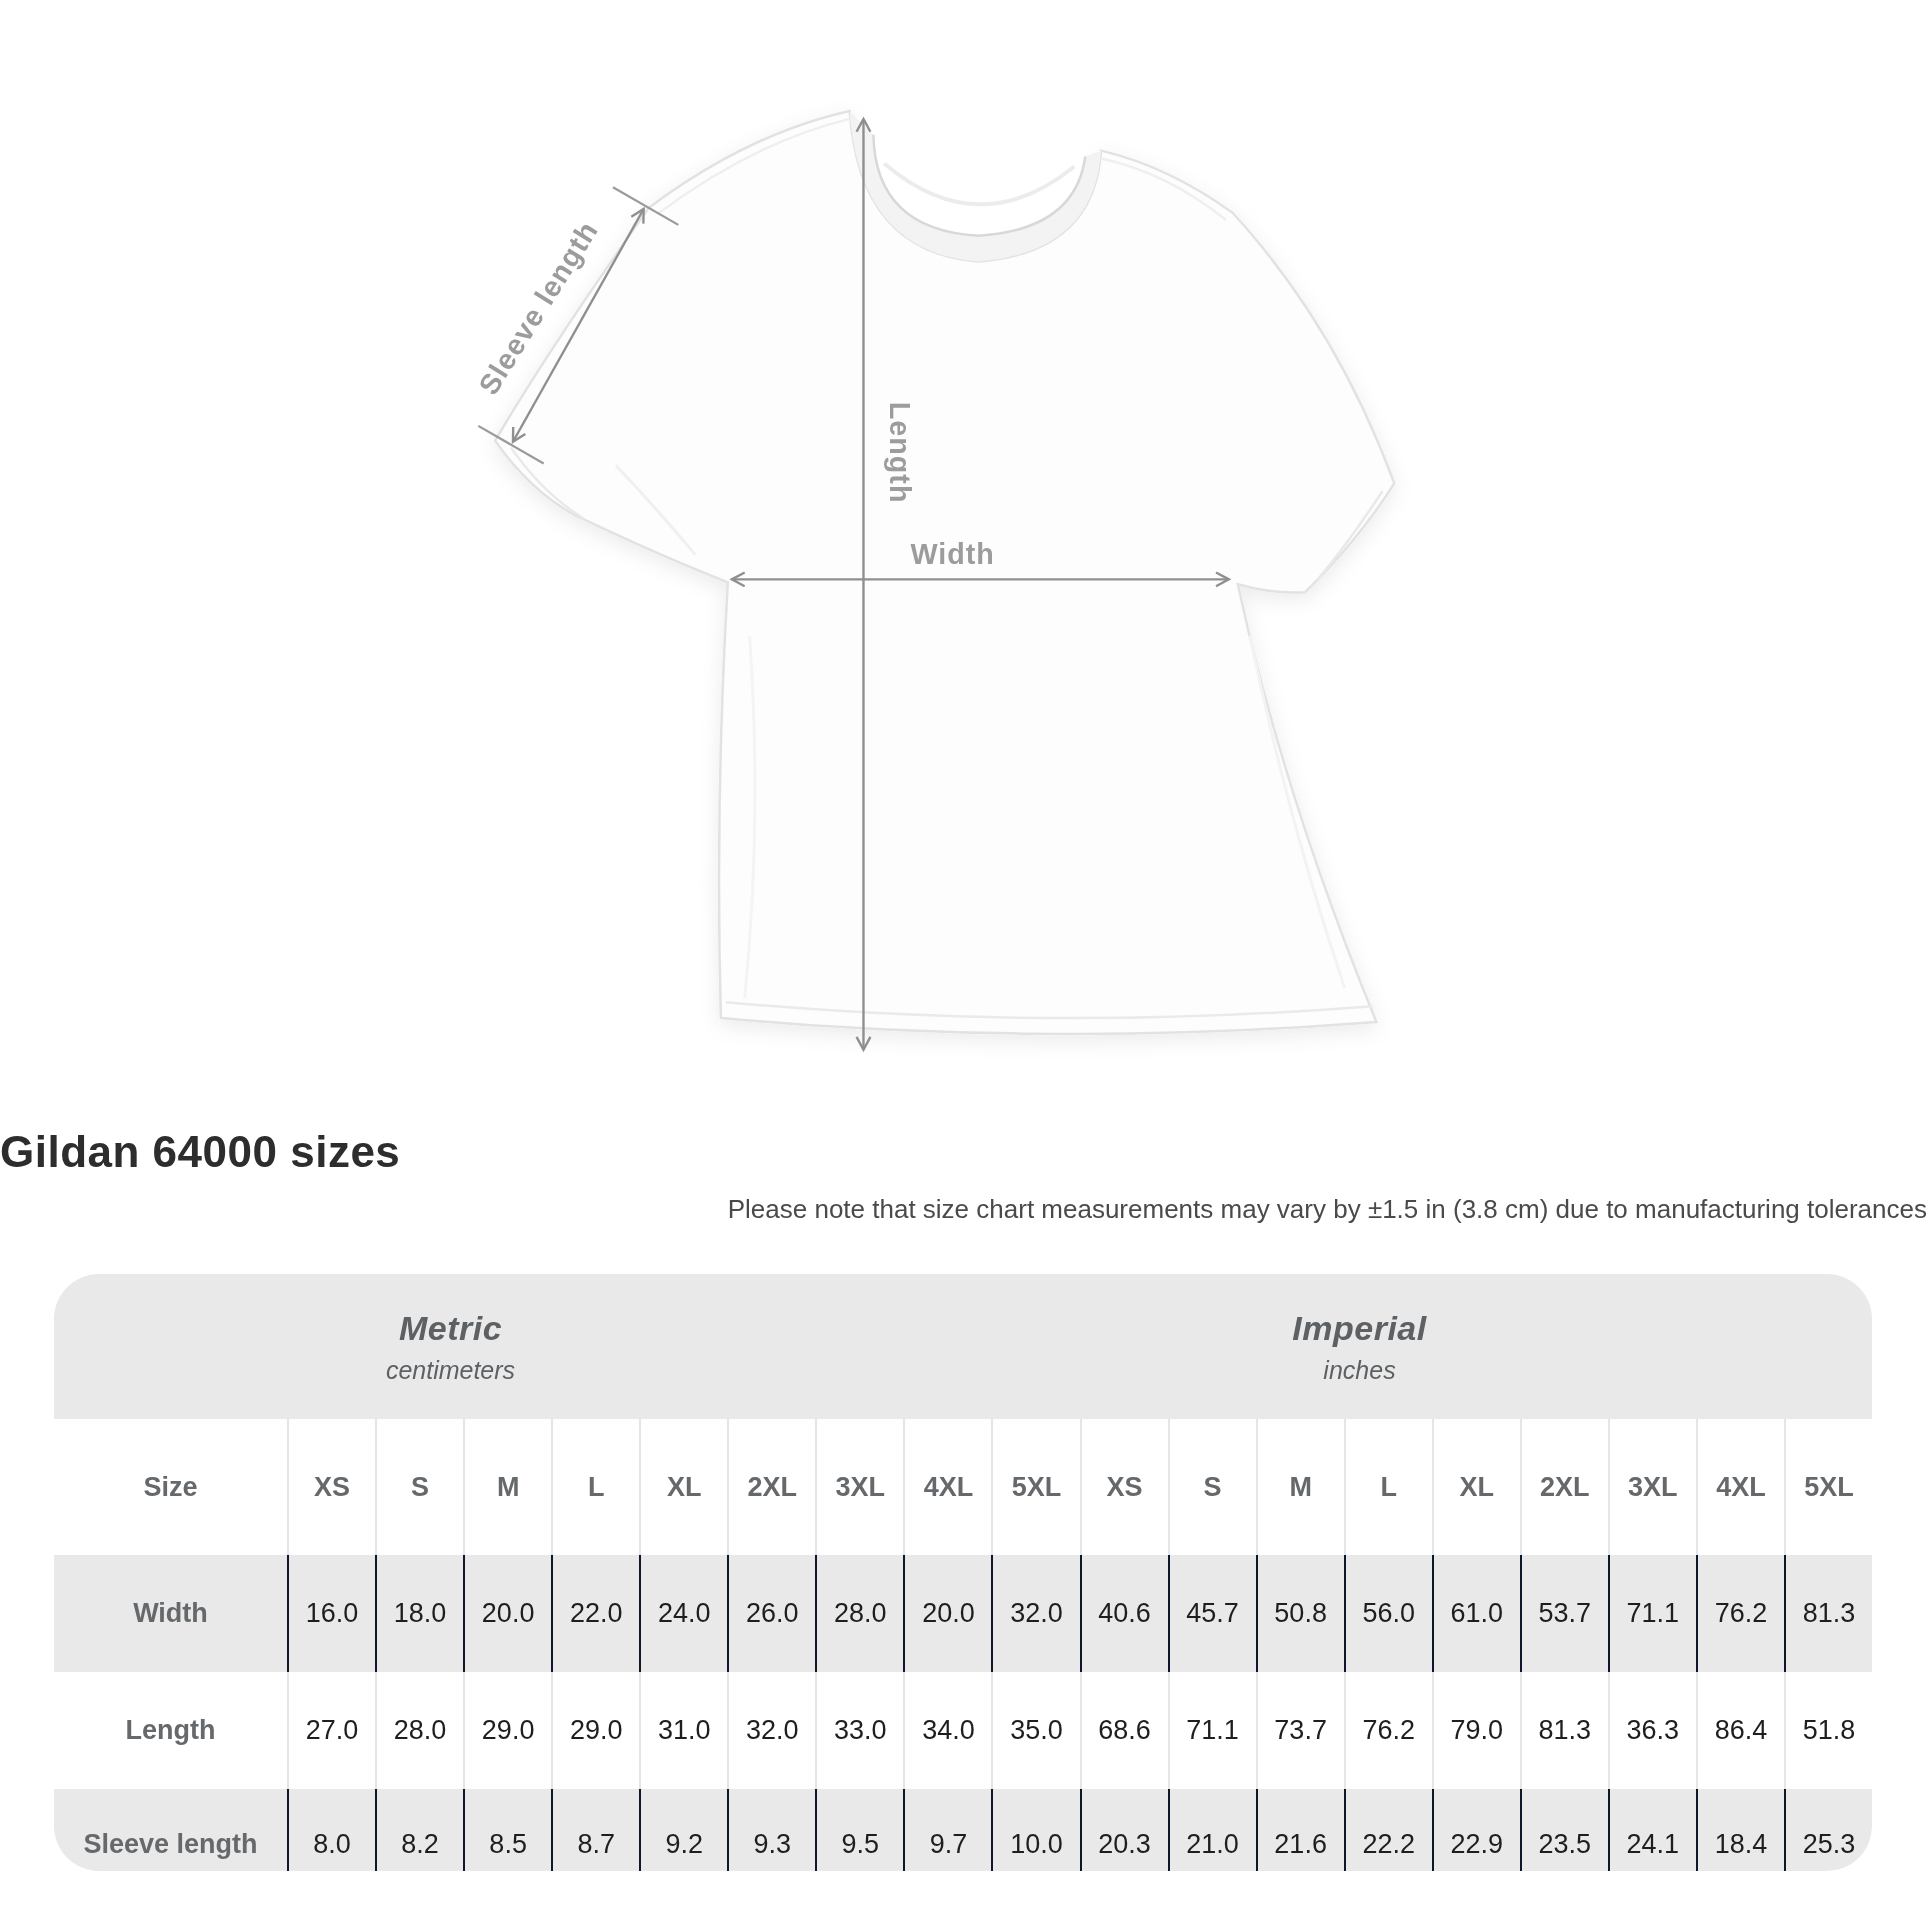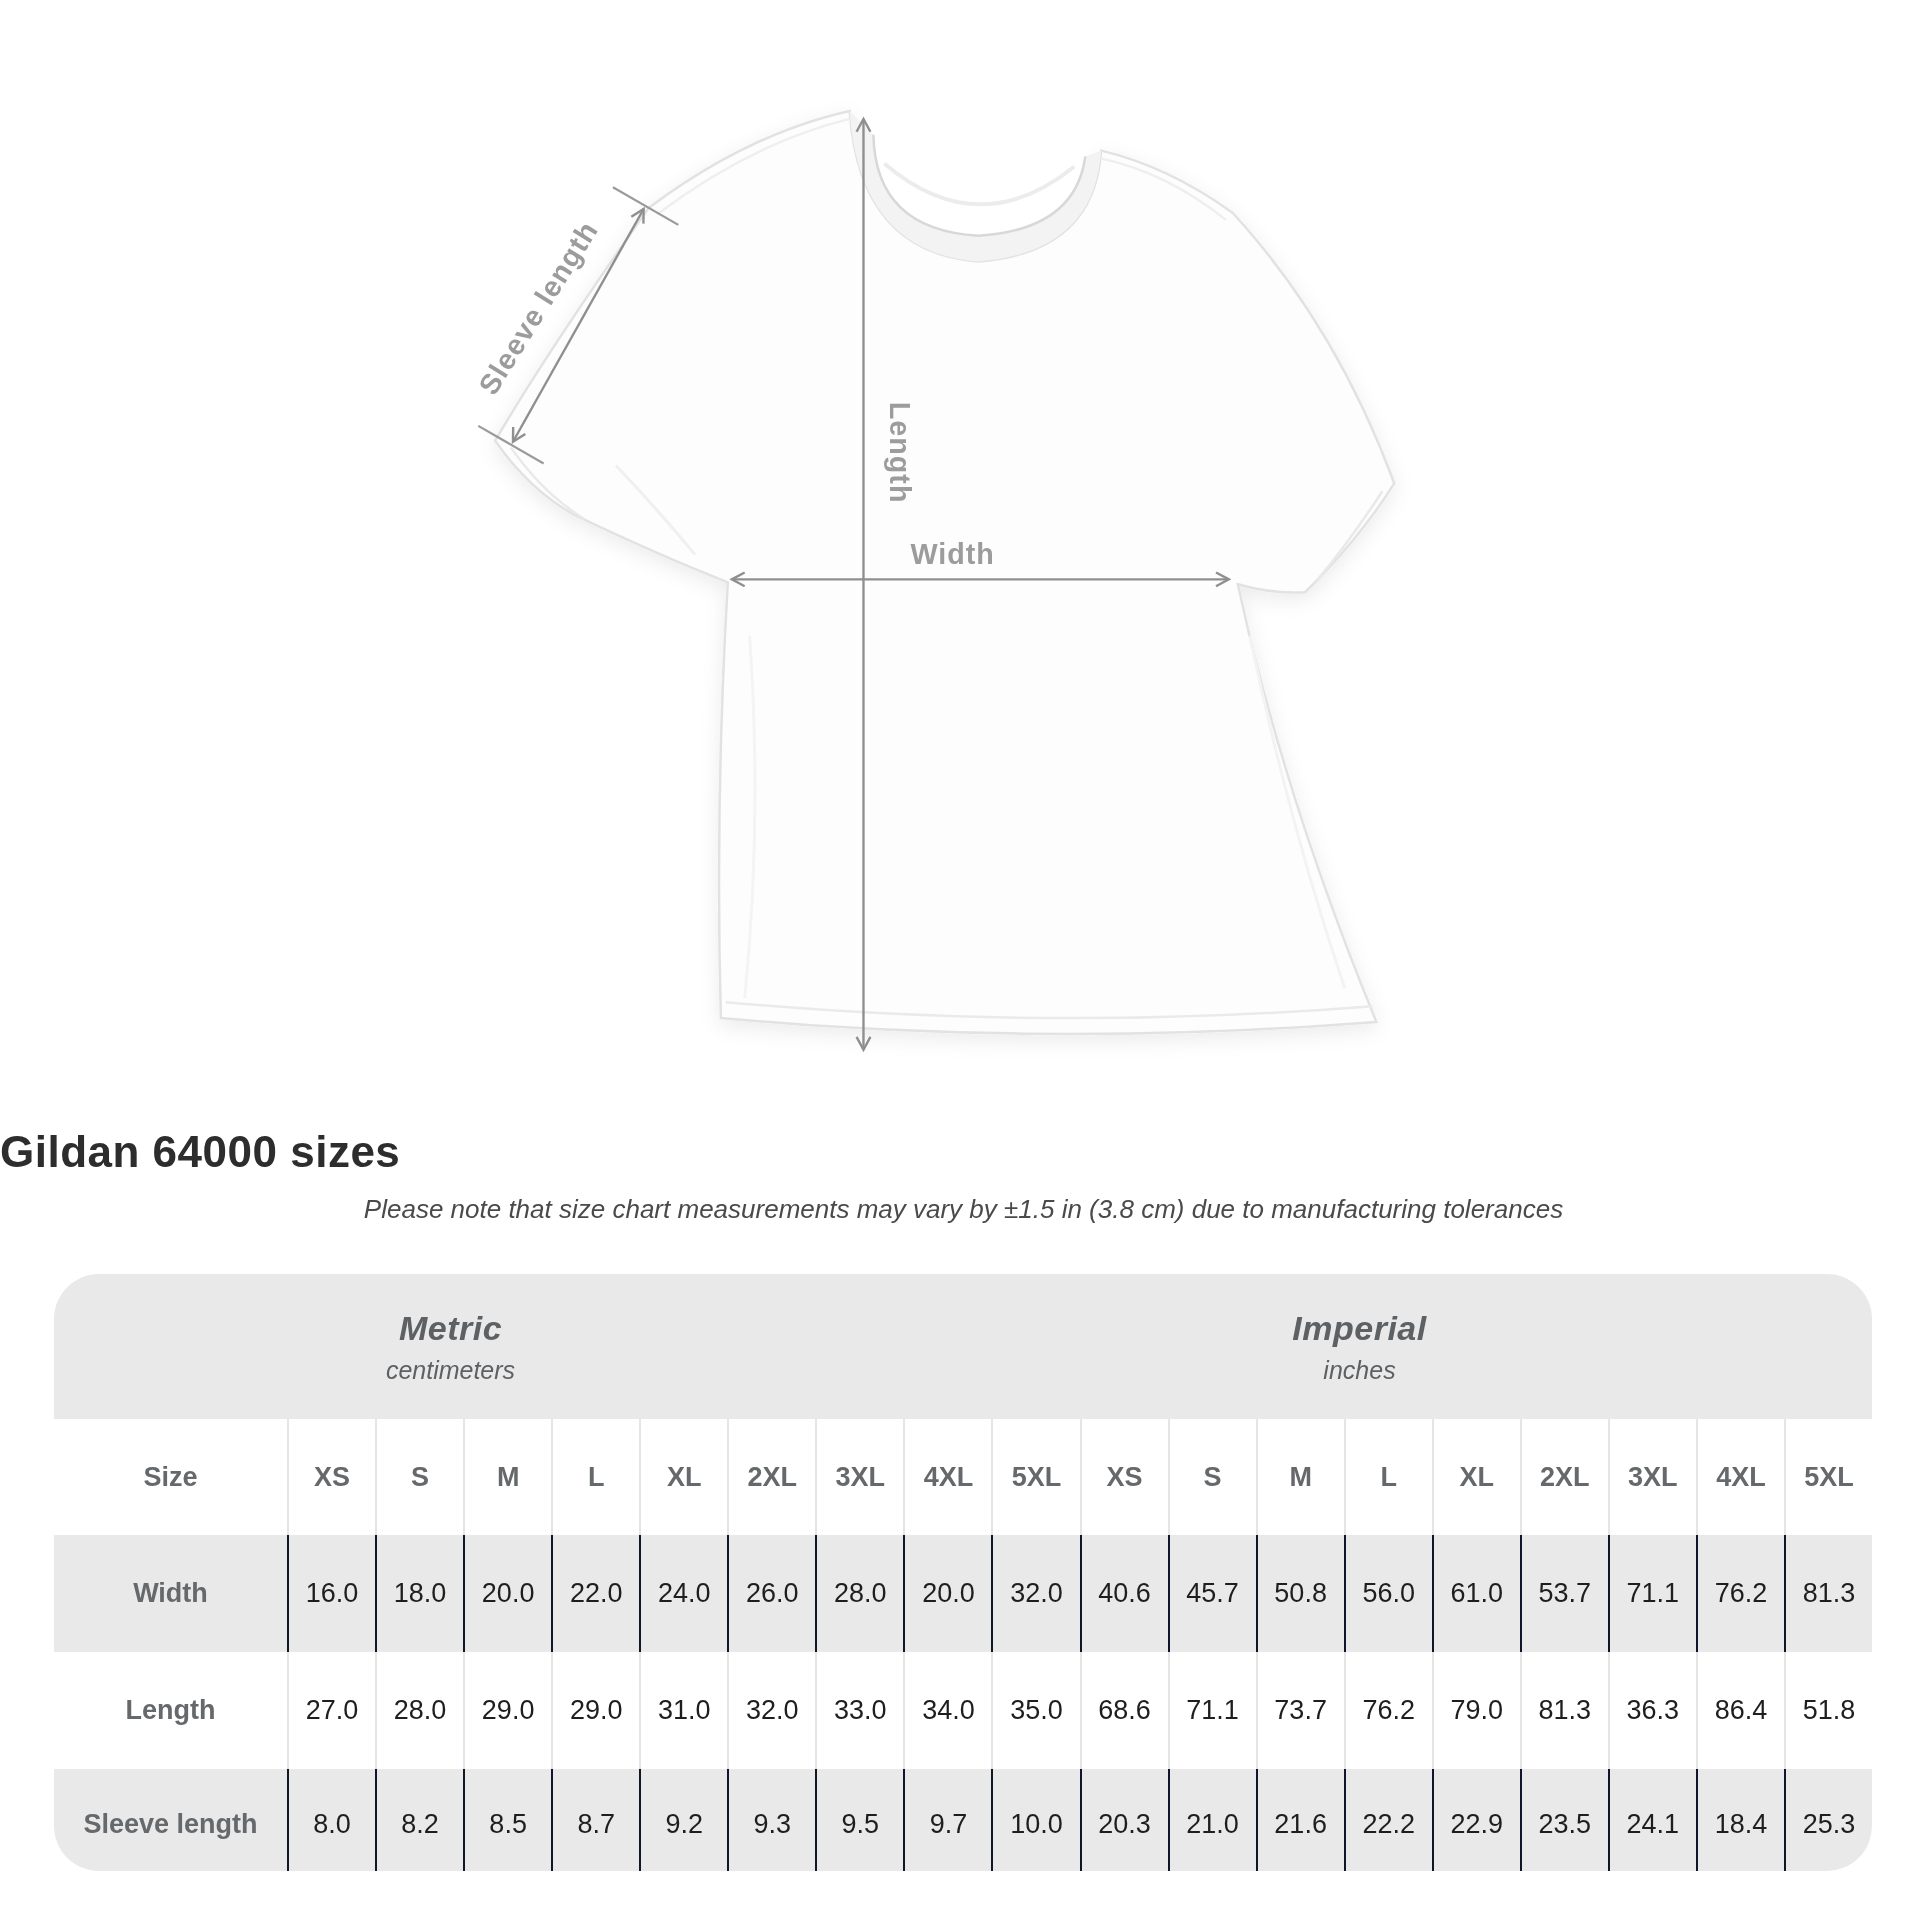--- a/index.html
+++ b/index.html
@@ -6,33 +6,33 @@
   body{
     width:1927px;height:1927px;position:relative;overflow:hidden;background:#ffffff;
     font-family:"Liberation Sans","DejaVu Sans",sans-serif;
   }
   
   .illustration{position:absolute;top:0;left:0;}
   .dim-label{font-weight:700;font-size:29px;fill:#9c9c9c;letter-spacing:1px;}
   
   .title{position:absolute;top:1127px;left:0;width:100%;
     font-size:44px;font-weight:700;color:#2d2d2d;letter-spacing:0.5px;}
-  .subtitle{position:absolute;top:1194px;left:0;width:100%;text-align:center;
-    font-size:26px;font-style:italic;color:#4a4a4a;}
+  .subtitle{position:absolute;top:1194px;left:0;width:100%;text-align:right;
+    font-size:26px;color:#4a4a4a;}
   
   .size-table{position:absolute;top:1274px;left:54px;width:1818px;height:597px;
     border-radius:45px;overflow:hidden;background:#ffffff;}
   .group-row{display:flex;height:145px;background:#e9e9e9;}
   .group{display:flex;flex-direction:column;align-items:center;justify-content:center;}
   .group.imperial{width:1025px;}
   .group.metric{flex:1;}
   .gname{font-size:34px;font-weight:700;font-style:italic;color:#5d6164;letter-spacing:0.5px;}
   .gunit{font-size:25px;font-style:italic;color:#5d6164;margin-top:8px;}
   .grid-row{display:grid;grid-template-columns:233px repeat(18,1fr);height:117px;}
-  .grid-row.header{height:116px;background:#ffffff;}
+  .grid-row.header{height:136px;background:#ffffff;}
   .grid-row.plain{background:#ffffff;}
   .grid-row.shade{background:#e9e9e9;}
   #data-rows .grid-row:last-child{height:111px;}
   .cell{display:flex;align-items:center;justify-content:center;font-size:27px;}
   .grid-row.header .cell + .cell,
   .grid-row.plain  .cell + .cell{border-left:2px solid #e5e5e5;}
   .grid-row.shade  .cell + .cell{border-left:2px solid #0f172a;}
   .cell.label{font-weight:700;color:#66696c;}
   .cell.szhead{font-weight:700;color:#66696c;}
   .cell.value{color:#1e1e1e;}

